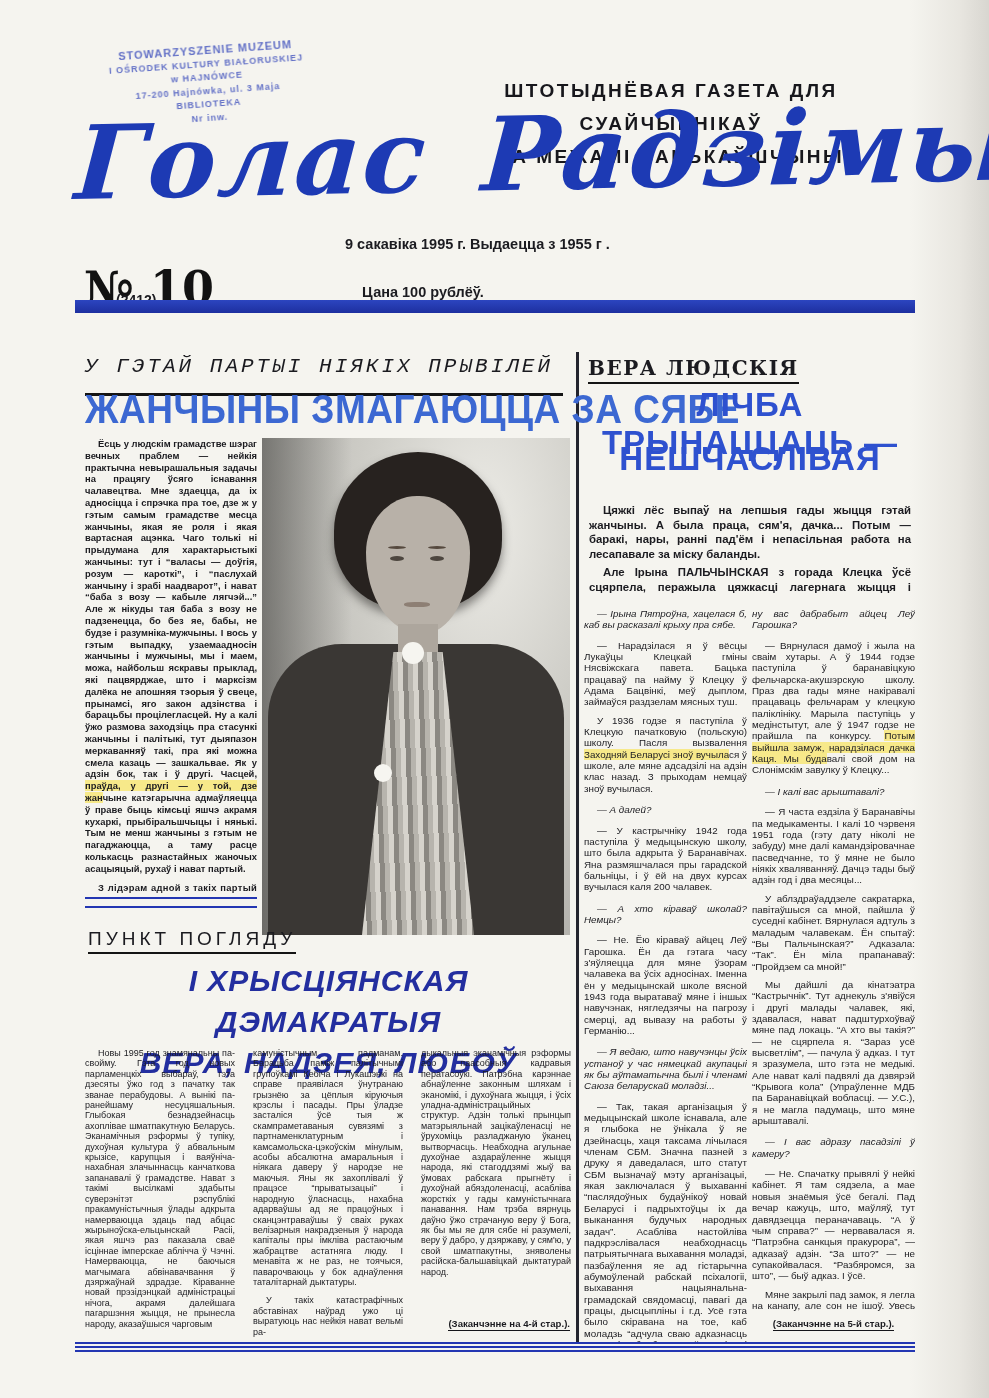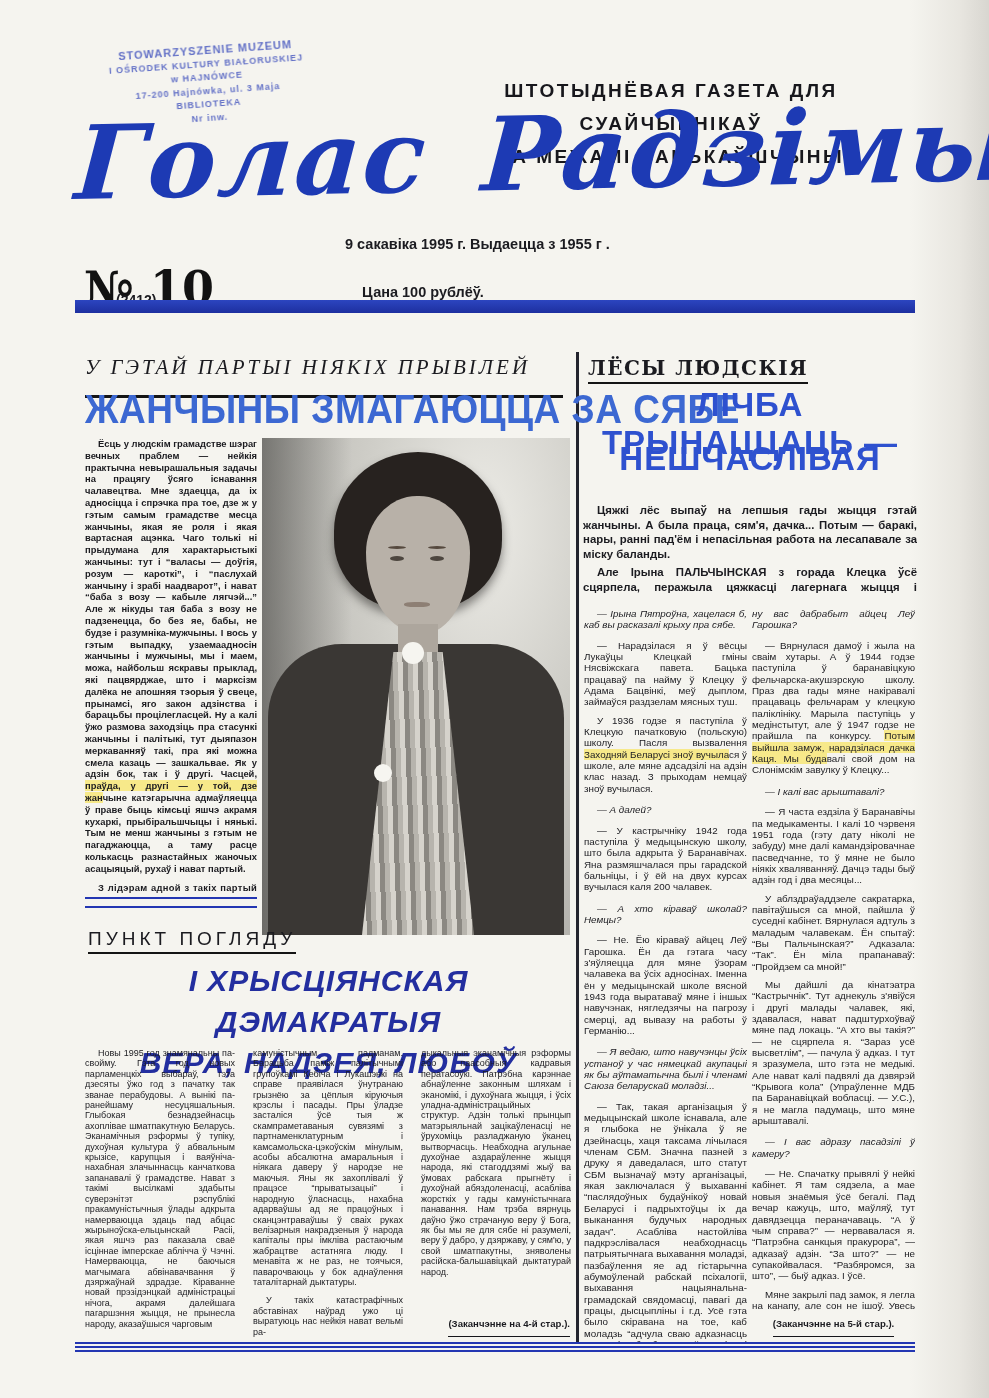--- a/index.html
+++ b/index.html
@@ -25,21 +25,21 @@
   .blue-bar{position:absolute;left:75px;top:300px;width:840px;height:13px;
             background:linear-gradient(180deg,#2c45c0,#1d2f9f);}
   
   .v-divider{position:absolute;left:576px;top:352px;width:3px;height:990px;background:#23242e;}
   .bottom-rule{position:absolute;left:75px;top:1342px;width:840px;height:10px;
        background:linear-gradient(180deg,#2336b2 0 2px,transparent 2px 4px,#2336b2 4px 6px,transparent 6px 8px,#2336b2 8px 10px);}
   .blue-double{position:absolute;left:85px;top:897px;width:172px;height:7px;
        border-top:2px solid #2336b2;border-bottom:2px solid #2336b2;}
   
   .kicker-left{position:absolute;left:85px;top:355px;width:478px;
-       font-family:Liberation Serif, serif;font-style:italic;font-size:21px;letter-spacing:3px;
+       font-family:Liberation Mono, monospace;font-style:italic;font-size:21px;letter-spacing:3px;
        border-bottom:3px solid #141414;padding-bottom:15px;white-space:nowrap;}
   .headline-left{position:absolute;left:85px;top:386px;width:485px;
        font-weight:bold;font-size:37px;letter-spacing:.5px;color:#3c68d2;
        transform:scaleY(1.12);transform-origin:top left;white-space:nowrap;}
   .kicker-right{position:absolute;left:588px;top:356px;font-family:"DejaVu Serif",serif;
        font-weight:bold;font-size:20px;letter-spacing:1.5px;border-bottom:2px solid #141414;
        padding-bottom:2px;}
   .headline-right-1{position:absolute;left:583px;top:386px;width:334px;text-align:center;
        font-weight:bold;font-size:33px;color:#2e51cf;letter-spacing:1px;}
   .headline-right-2{position:absolute;left:583px;top:440px;width:334px;text-align:center;
@@ -52,28 +52,28 @@
   .col{position:absolute;overflow:hidden;text-align:justify;}
   .col p{margin:0 0 8px;text-indent:13px;}
   .col p.noindent{text-indent:0;}
   .left-art{left:85px;top:438px;width:172px;height:456px;
             font-size:9.4px;line-height:11.8px;font-weight:bold;}
   .left-art .lede-note{font-weight:bold;letter-spacing:.3px;}
   .view-col{top:1048px;width:150px;height:292px;font-size:9px;line-height:10.4px;}
   .vc1{left:85px;} .vc2{left:253px;} .vc3{left:421px;}
   .lead{left:583px;top:503px;width:334px;height:93px;font-weight:bold;
         font-size:11.4px;line-height:14.6px;}
-  .lead p{margin:0 0 4px;text-indent:14px;}
+  .lead p{margin:0 6px 4px;text-indent:14px;}
   .int-col{top:598px;width:163px;font-size:9.8px;line-height:11.35px;}
   .ic1{left:584px;height:744px;} .ic2{left:752px;height:716px;}
   .int-col p{margin:0 0 7px;}
   .int-col p.q{font-style:italic;margin:10px 0 9px;}
   .hl{background:rgba(248,224,55,.55);}
   .cont-note{position:absolute;font-weight:bold;font-size:9.6px;}
-  .cont-note span{border-bottom:1.6px solid #15151a;padding-bottom:7px;}
+  .cont-note span{border-bottom:1.6px solid #15151a;padding-bottom:1px;}
   .cont-view{left:404px;top:1318px;width:166px;text-align:right;}
   .cont-int{left:752px;top:1318px;width:163px;text-align:center;}
   
   .photo{position:absolute;left:262px;top:438px;width:308px;height:497px;overflow:hidden;
          background:radial-gradient(ellipse at 72% 18%,#ecebe6 0%,#cfcec8 38%,#a3a19c 100%);}
   .ph-shadow{position:absolute;left:0;top:0;width:90px;height:497px;
          background:linear-gradient(90deg,rgba(40,40,38,.45),transparent);}
   .ph-hair{position:absolute;left:72px;top:14px;width:168px;height:158px;background:#27221f;
          border-radius:52% 52% 46% 46%;box-shadow:0 6px 10px rgba(30,28,25,.5);}
   .ph-face{position:absolute;left:104px;top:58px;width:104px;height:138px;background:#b8b1a8;
@@ -158,21 +158,21 @@
   </div>
   <div class="col view-col vc2">
     <p class="noindent">камуністычным падманам. Барацьба паміж палітычнымі групоўкамі Кебіча і Лукашэнкі на справе праявілася ўнутранаю грызнёю за цёплыя кіруючыя крэслы і пасады. Пры ўладзе засталіся ўсё тыя ж скампраметаваныя сувязямі з партнаменклатурным і камсамольска-цэкоўскім мінулым, асобы абсалютна амаральныя і ніякага даверу ў народзе не маючыя. Яны як захоплівалі ў працэсе “прыватызацыі” і народную ўласнасць, нахабна адарваўшы ад яе працоўных і сканцэнтраваўшы ў сваіх руках велізарныя накрадзеныя ў народа капіталы пры імкліва растаючым жабрацтве астатняга люду. І менавіта ж не раз, не тоячыся, паварочваюць у бок аднаўлення таталітарнай дыктатуры.</p>
     <p>У такіх катастрафічных абставінах наўрад ужо ці выратуюць нас нейкія нават вельмі ра-</p>
   </div>
   <div class="col view-col vc3">
     <p class="noindent">дыкальныя эканамічныя рэформы або паасобныя кадравыя ператасоўкі. Патрэбна карэннае абнаўленне законным шляхам і эканомікі, і духоўнага жыцця, і ўсіх уладна-адміністрацыйных структур. Адзін толькі прынцып матэрыяльнай зацікаўленасці не ўрухоміць разладжаную ўканец вытворчасць. Неабходна агульнае духоўнае аздараўленне жыцця народа, які стагоддзямі жыў ва ўмовах рабскага прыгнёту і духоўнай абяздоленасці, асабліва жорсткіх у гады камуністычнага панавання. Нам трэба вярнуць даўно ўжо страчаную веру ў Бога, як бы мы яе для сябе ні разумелі, веру ў дабро, у дзяржаву, у сям'ю, у свой шматпакутны, зняволены расійска-бальшавіцкай дыктатурай народ.</p>
   </div>
   <div class="cont-note cont-view"><span>(Заканчэнне на 4-й стар.).</span></div>
 
-  <div class="kicker-right">ЛЁСЫ ЛЮДСКІЯ</div>
+  <div class="kicker-right">ВЕРА ЛЮДСКІЯ</div>
   <div class="headline-right-1">ЛІЧБА ТРЫНАЦЦАЦЬ —</div>
   <div class="headline-right-2">НЕШЧАСЛІВАЯ</div>
 
   <div class="col lead">
     <p>Цяжкі лёс выпаў на лепшыя гады жыцця гэтай жанчыны. А была праца, сям'я, дачка... Потым — баракі, нары, ранні пад'ём і непасільная работа на лесапавале за міску баланды.</p>
     <p>Але Ірына ПАЛЬЧЫНСКАЯ з горада Клецка ўсё сцярпела, перажыла цяжкасці лагернага жыцця і несправядлівасць, каб расказаць цяперашняму пакаленню, што такое “культ асобы Сталіна”. Так да нядаўняга часу пісалі ў падручніках па гісторыі.</p>
   </div>
 
   <div class="col int-col ic1">
     <p class="q">— Ірына Пятроўна, хацелася б, каб вы расказалі крыху пра сябе.</p>

